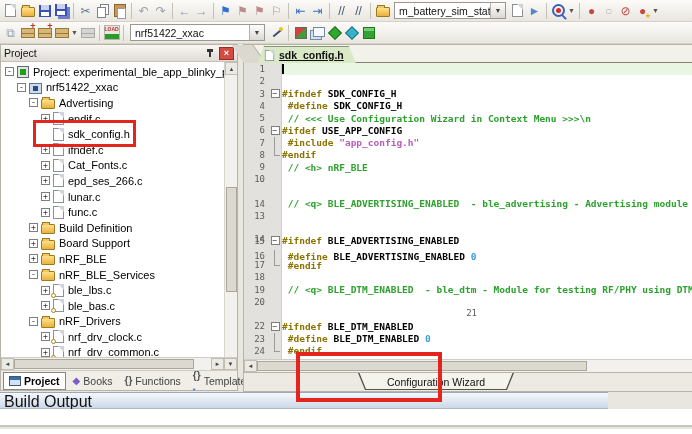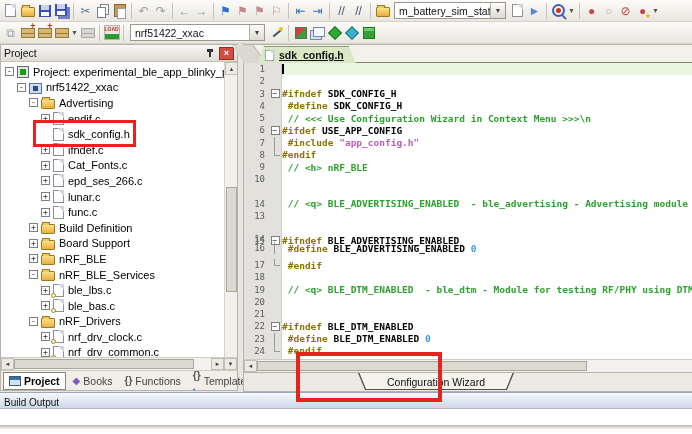--- a/index.html
+++ b/index.html
@@ -107,21 +107,21 @@
   .sd { color:#8b7300; } .si { color:#000; } .sc { color:#2da12d; } .ss { color:#b85cb8; } .sn { color:#3a9ed8; }
 
   #ebottom { flex:none; }
   #etabs { height:19px; background:#eceae3; display:flex; align-items:flex-start; padding-left:10px; border-top:1px solid #b8b4aa; }
   .etab { position:relative; height:17px; margin-right:2px; }
   .etab .out { position:absolute; inset:0; background:#55524a; clip-path:polygon(0 0,100% 0,calc(100% - 7px) 100%,7px 100%); }
   .etab .in { position:absolute; inset:0; top:0; background:#f4f3ec; clip-path:polygon(1.5px 0,calc(100% - 1.5px) 0,calc(100% - 8px) calc(100% - 1px),8px calc(100% - 1px)); display:flex; align-items:center; justify-content:center; padding:0 16px; font-size:10.5px; color:#111; white-space:nowrap; }
   .etab.active .in { font-weight:bold; }
 
   
-  #buildbar { position:absolute; left:0; top:392px; width:692px; height:17px; background:linear-gradient(#f5f8fc,#ccd8e8); border-top:1px solid #9aa8bc; border-bottom:1px solid #b0b8c4; display:flex; align-items:flex-end; padding:0 4px; font-size:10px; color:#111; }
+  #buildbar { position:absolute; left:0; top:392px; width:608px; height:17px; background:linear-gradient(#f5f8fc,#ccd8e8); border-top:1px solid #9aa8bc; border-bottom:1px solid #b0b8c4; display:flex; align-items:flex-start; padding:0 4px; font-size:16px; color:#111; }
   #buildout { position:absolute; left:0; top:409px; width:692px; height:18px; background:#fff; border-bottom:2px solid #c8c5bc; }
   #statusarea { position:absolute; left:0; top:429px; width:692px; height:5px; background:#fff; }
 
   
   .anno { position:absolute; border-style:solid; border-color:#e3251d; pointer-events:none; z-index:50; }
 </style>
 </head>
 <body>
 
 <div id="win">
@@ -472,26 +472,26 @@
           <div class="cline" style="top: 49px; height: 12.25px;"><span class="num">5</span><span class="fold"></span><span class="txt"><span class="sc"> // &lt;&lt;&lt; Use Configuration Wizard in Context Menu &gt;&gt;&gt;\n</span></span></div>
           <div class="cline" style="top: 61.25px; height: 12.25px;"><span class="num">6</span><span class="fold"><span class="fbox">−</span></span><span class="txt"><span class="sd">#ifdef</span><span class="si"> USE_APP_CONFIG</span></span></div>
           <div class="cline" style="top: 73.5px; height: 12.25px;"><span class="num">7</span><span class="fold"><span class="fv"></span></span><span class="txt"><span class="sd"> #include</span><span class="ss"> "app_config.h"</span></span></div>
           <div class="cline" style="top: 85.75px; height: 12.25px;"><span class="num">8</span><span class="fold"><span class="fe"></span><span class="fe2"></span></span><span class="txt"><span class="sd">#endif</span></span></div>
           <div class="cline" style="top: 98px; height: 12.25px;"><span class="num">9</span><span class="fold"></span><span class="txt"><span class="sc"> // &lt;h&gt; nRF_BLE</span></span></div>
           <div class="cline" style="top: 110.25px; height: 12.25px;"><span class="num">10</span><span class="fold"></span><span class="txt"></span></div>
           <div class="cline" style="top: 134.75px; height: 12.25px;"><span class="num">14</span><span class="fold"></span><span class="txt"><span class="sc"> // &lt;q&gt; BLE_ADVERTISING_ENABLED  - ble_advertising - Advertising module</span></span></div>
           <div class="cline" style="top: 147px; height: 12.25px;"><span class="num">13</span><span class="fold"></span><span class="txt"></span></div>
           <div class="cline" style="top: 170px; height: 12.25px;"><span class="num">14</span><span class="fold"></span><span class="txt"></span></div>
           <div class="cline" style="top: 171.5px; height: 12.25px;"><span class="num">15</span><span class="fold"><span class="fbox">−</span></span><span class="txt"><span class="sd">#ifndef</span><span class="si"> BLE_ADVERTISING_ENABLED</span></span></div>
-          <div class="cline" style="top: 179px; height: 12.25px;"><span class="num">16</span><span class="fold"><span class="fv"></span></span><span class="txt"><span class="sd"> #define</span><span class="si"> BLE_ADVERTISING_ENABLED </span><span class="sn">0</span></span></div>
+          <div class="cline" style="top: 187px; height: 12.25px;"><span class="num">16</span><span class="fold"><span class="fv"></span></span><span class="txt"><span class="sd"> #define</span><span class="si"> BLE_ADVERTISING_ENABLED </span><span class="sn">0</span></span></div>
           <div class="cline" style="top: 196px; height: 12.25px;"><span class="num">17</span><span class="fold"><span class="fe"></span><span class="fe2"></span></span><span class="txt"><span class="sd"> #endif</span></span></div>
           <div class="cline" style="top: 208.25px; height: 12.25px;"><span class="num">18</span><span class="fold"></span><span class="txt"></span></div>
           <div class="cline" style="top: 220.5px; height: 12.25px;"><span class="num">19</span><span class="fold"></span><span class="txt"><span class="sc"> // &lt;q&gt; BLE_DTM_ENABLED  - ble_dtm - Module for testing RF/PHY using DTM commands</span></span></div>
           <div class="cline" style="top: 232.75px; height: 12.25px;"><span class="num">20</span><span class="fold"></span><span class="txt"></span></div>
-          <div class="cline" style="top: 245px; height: 12.25px;"><span class="num">21</span><span class="fold"></span><span class="txt"></span></div>
+          <div class="cline" style="top: 245px; height: 12.25px; flex-direction: column;"><span class="num">21</span><span class="fold"></span><span class="txt"></span></div>
           <div class="cline" style="top: 257.25px; height: 12.25px;"><span class="num">22</span><span class="fold"><span class="fbox">−</span></span><span class="txt"><span class="sd">#ifndef</span><span class="si"> BLE_DTM_ENABLED</span></span></div>
           <div class="cline" style="top: 269.5px; height: 12.25px;"><span class="num">23</span><span class="fold"><span class="fv"></span></span><span class="txt"><span class="sd"> #define</span><span class="si"> BLE_DTM_ENABLED </span><span class="sn">0</span></span></div>
           <div class="cline" style="top: 281.75px; height: 12.25px;"><span class="num">24</span><span class="fold"><span class="fe"></span><span class="fe2"></span></span><span class="txt"><span class="sd"> #endif</span></span></div>
         </div>
       <div id="ebottom">
         <div class="hscroll">
           <div class="hs-btn">◄</div>
           <div class="hs-thumb" style="width:330px"></div>
         </div>
         <div id="etabs">

